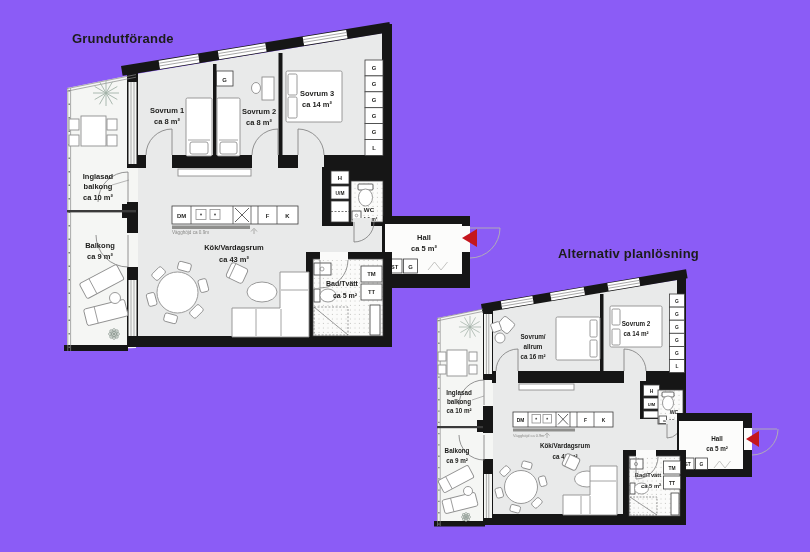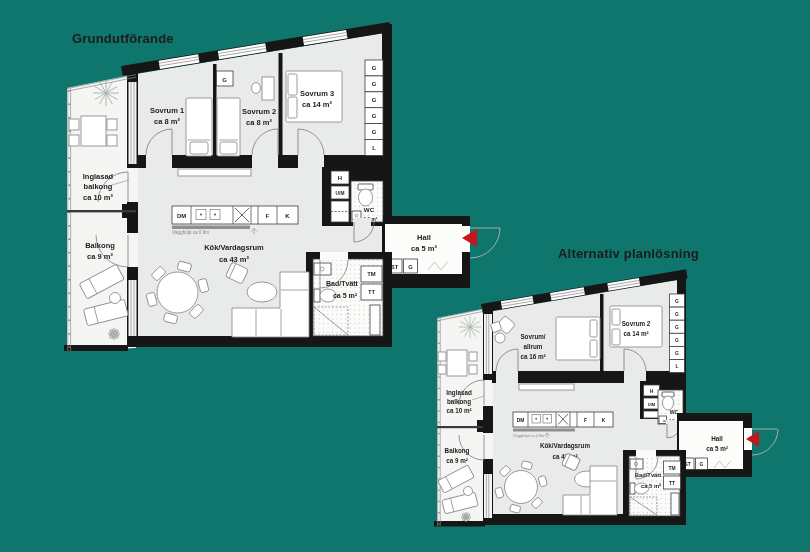--- a/index.html
+++ b/index.html
@@ -1,16 +1,16 @@
 <!DOCTYPE html>
 <html><head>
 <meta charset="utf-8">
 <style>
   html,body{margin:0;padding:0;background:#ffffff;}
-  .stage{position:relative;width:810px;height:552px;background:#0f766e;overflow:hidden;
+  .stage{position:relative;width:810px;height:552px;background:#8b5cf6;overflow:hidden;
          font-family:"Liberation Sans",sans-serif;}
   svg text{fill:#1c1c1a;text-anchor:middle;}
   .tt{font:700 13px "Liberation Sans",sans-serif;text-anchor:start;letter-spacing:.2px;}
   .r1{font:700 7.5px "Liberation Sans",sans-serif;}
   .m1{font:700 7px "Liberation Sans",sans-serif;}
   .s1{font:700 6.2px "Liberation Sans",sans-serif;}
   .b1{font:700 5.9px "Liberation Sans",sans-serif;}
   .u1{font:700 4.8px "Liberation Sans",sans-serif;}
   .n1{font:400 4.6px "Liberation Sans",sans-serif;fill:#8a8a88;text-anchor:start;}
   .r2{font:700 6.3px "Liberation Sans",sans-serif;}

